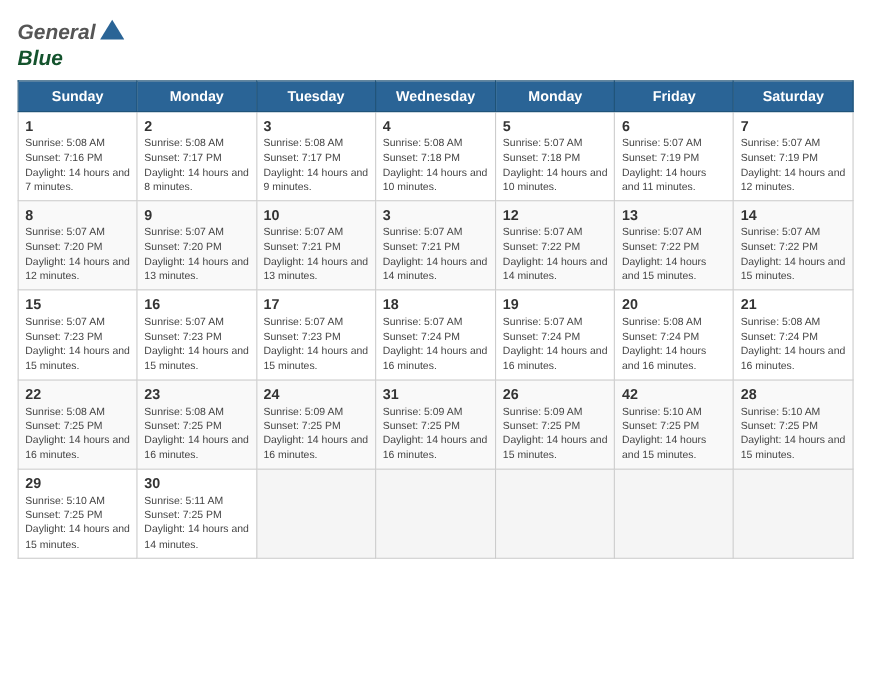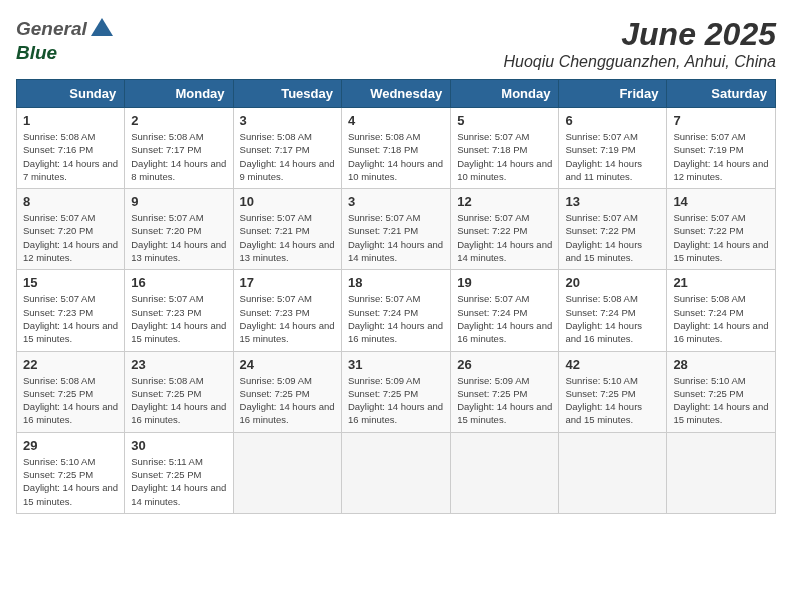--- a/index.html
+++ b/index.html
@@ -40,21 +40,21 @@
       color: #333;
     }
     .calendar {
       width: 100%;
       border-collapse: collapse;
       border: 1px solid #ccc;
     }
     .calendar th {
       background-color: #2a6496;
       color: #fff;
-      text-align: right;
+      text-align: center;
       padding: 6px 8px;
       font-size: 13px;
       font-weight: bold;
       border: 1px solid #1e5276;
     }
     .calendar td {
       vertical-align: top;
       border: 1px solid #ccc;
       padding: 5px 6px;
       width: 110px;
@@ -95,24 +95,20 @@
       <span style="display:inline-block;margin-left:2px;">
         <svg width="22" height="22" viewBox="0 0 22 22">
           <polygon points="11,2 22,20 0,20" fill="#2a6496"></polygon>
         </svg>
       </span>
     </div>
     <div>
       <span style="font-size:19px;font-weight:bold;color:#14532d;">Blue</span>
     </div>
   </div>
-  <div class="title-area">
-    <div class="month-title">June 2025</div>
-    <div class="location-title">Huoqiu Chengguanzhen, Anhui, China</div>
-  </div>
 </div>
 
 <table class="calendar">
   <thead>
     <tr>
     <th>Sunday</th>
         <th>Monday</th>
         <th>Tuesday</th>
         <th>Wednesday</th>
         <th>Monday</th>

